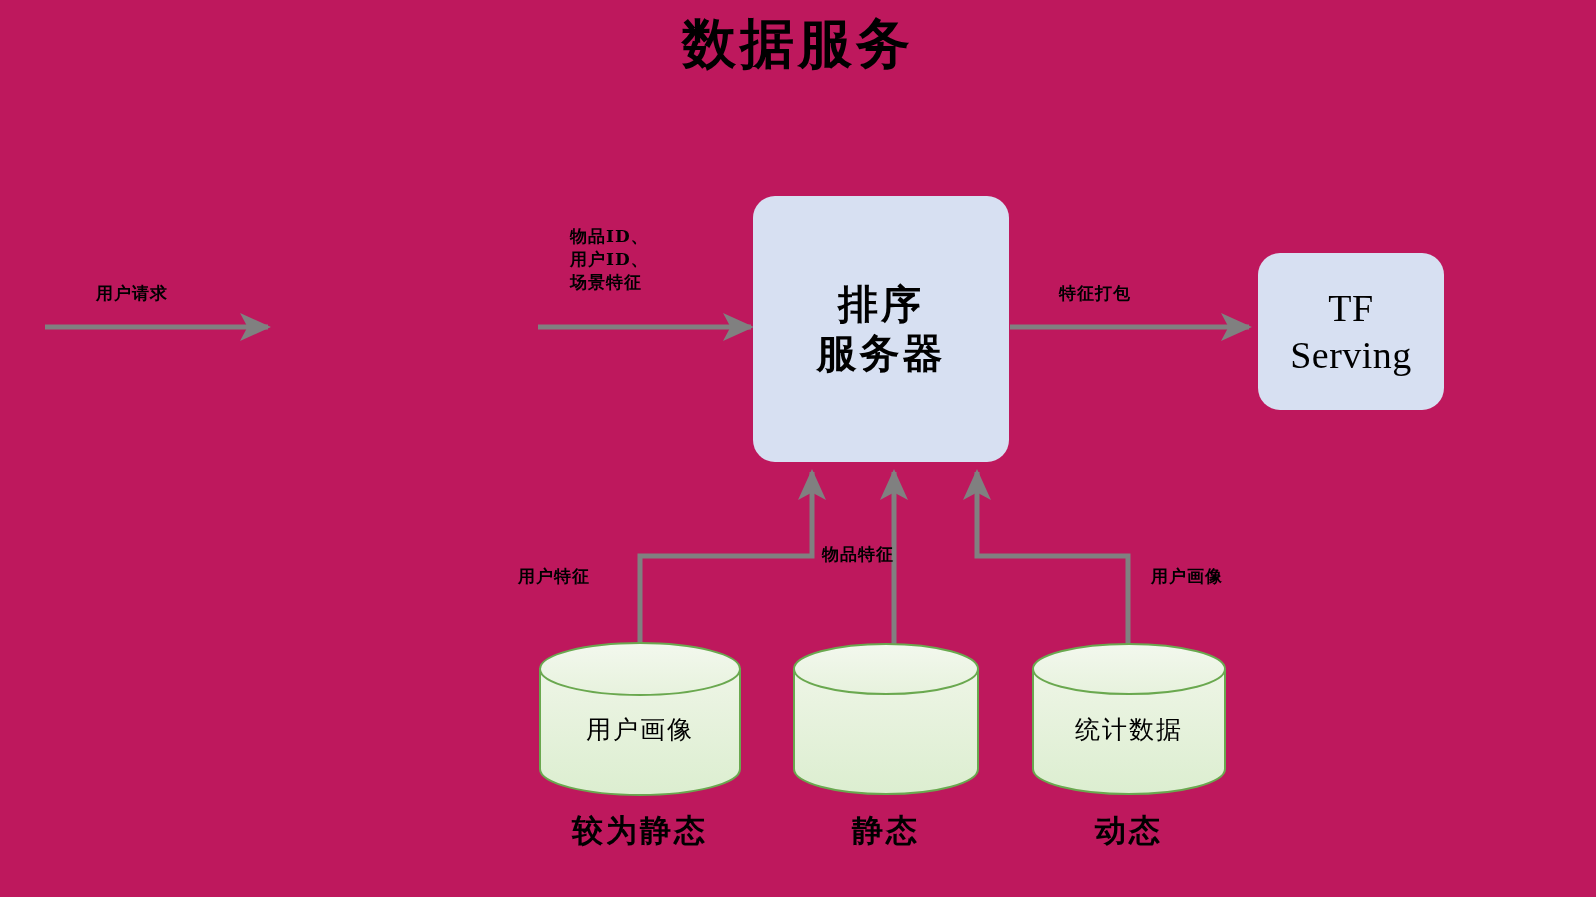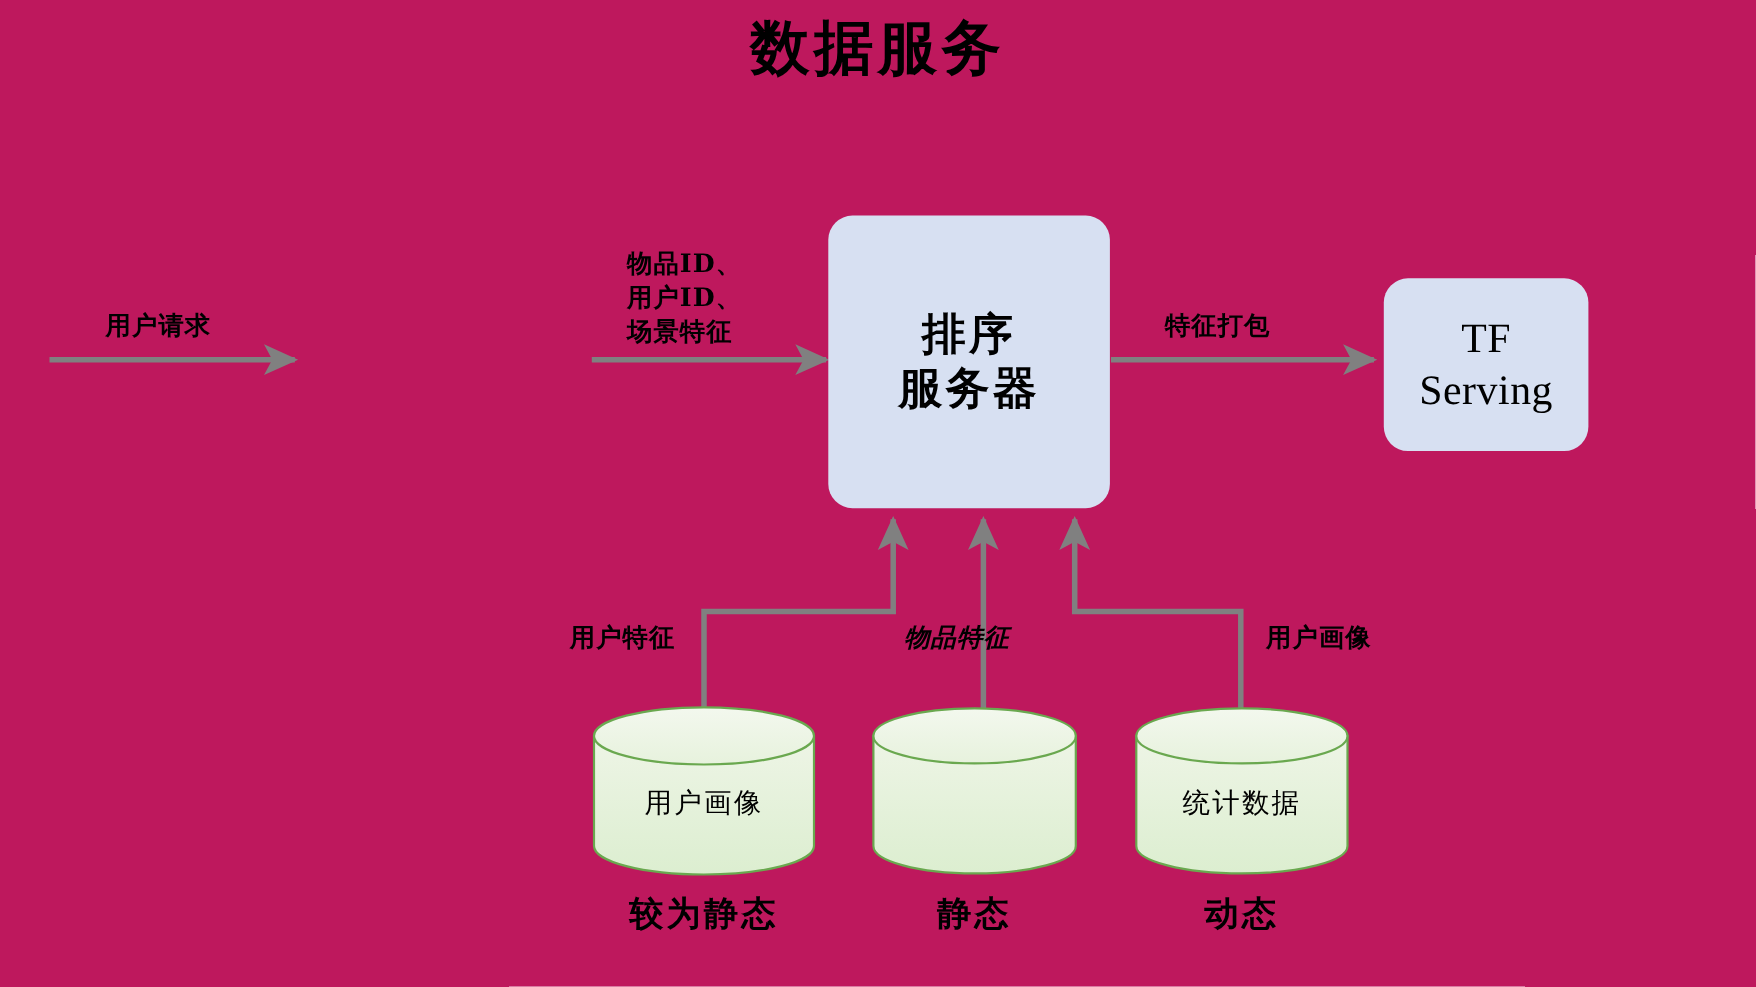--- a/index.html
+++ b/index.html
@@ -66,21 +66,21 @@
     font-size: 38px;
     font-family: "Liberation Serif", "DejaVu Serif", serif;
     font-weight: 400;
     letter-spacing: 0.5px;
   }
 
   .edge-label {
     position: absolute;
     font-family: "DejaVu Serif", "Liberation Serif", serif;
     font-weight: 700;
-    font-size: 23px;
+    font-size: 17px;
     line-height: 1.34;
     color: #000000;
     white-space: pre-line;
     letter-spacing: 1px;
   }
   .store-label {
     position: absolute;
     left: 0;
     width: 100%;
     text-align: center;
@@ -176,21 +176,21 @@
   <div class="edge-label" style="left:96px; top:282px; text-align:center;">用户请求</div>
 
   <div class="edge-label" style="left:570px; top:225px; text-align:left;">物品ID、
 用户ID、
 场景特征</div>
 
   <div class="edge-label" style="left:1059px; top:282px; text-align:left;">特征打包</div>
 
   <div class="edge-label" style="left:518px; top:565px; text-align:center;">用户特征</div>
 
-  <div class="edge-label" style="left:822px; top:565px; text-align:right;font-style:italic;">物品特征</div>
+  <div class="edge-label" style="left:822px; top:543px; text-align:right;">物品特征</div>
 
   <div class="edge-label" style="left:1151px; top:565px; text-align:left;">用户画像</div>
 
   <div class="store-label" style="left:540px; top:713px; width:200px;">用户画像</div>
   <div class="store-caption" style="left:540px; top:810px; width:200px;">较为静态</div>
 
   <div class="store-caption" style="left:794px; top:810px; width:184px;">静态</div>
 
   <div class="store-label" style="left:1033px; top:713px; width:192px;">统计数据</div>
   <div class="store-caption" style="left:1033px; top:810px; width:192px;">动态</div>

